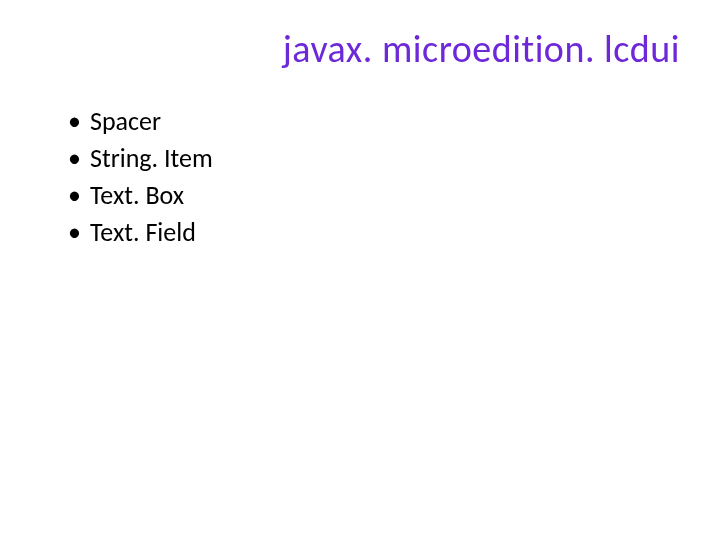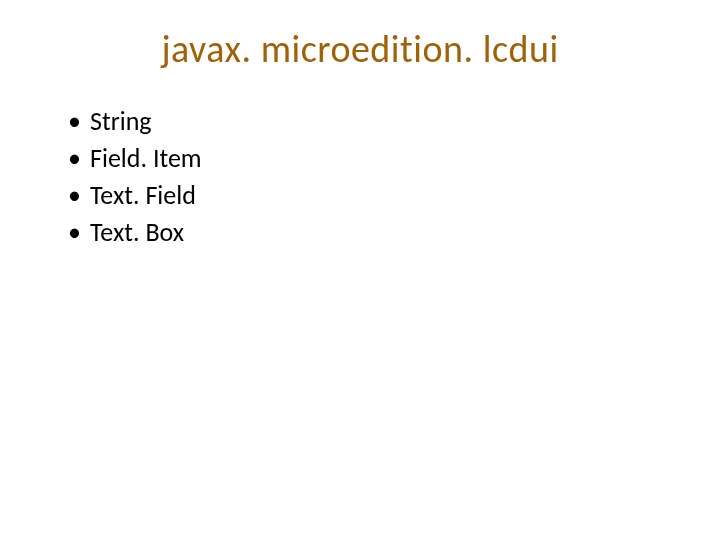--- a/index.html
+++ b/index.html
@@ -13,23 +13,23 @@
       background: #ffffff;
       font-family: Calibri, "Segoe UI", Arial, sans-serif;
       overflow: hidden;
     }
     .slide {
       width: 100%;
       height: 100%;
       padding: 20px 40px 40px 40px;
     }
     .title {
-      text-align: center;
+      text-align: right;
       font-size: 38px;
-      color: #a16207;
+      color: #6d28d9;
       font-weight: 400;
       margin-top: 6px;
       margin-bottom: 32px;
       letter-spacing: 0.5px;
     }
     .bullet-list {
       list-style: none;
       padding-left: 28px;
     }
     .bullet-list li {
@@ -48,18 +48,18 @@
       color: #000000;
       font-size: 26px;
     }
   </style>
 </head>
 <body>
 
 <div class="slide">
   <h1 class="title">javax. microedition. lcdui</h1>
   <ul class="bullet-list">
-    <li>String</li>
-    <li>Field. Item</li>
+    <li>Spacer</li>
+    <li>String. Item</li>
+    <li>Text. Box</li>
     <li>Text. Field</li>
-    <li>Text. Box</li>
   </ul>
 </div>
 
 </body></html>

